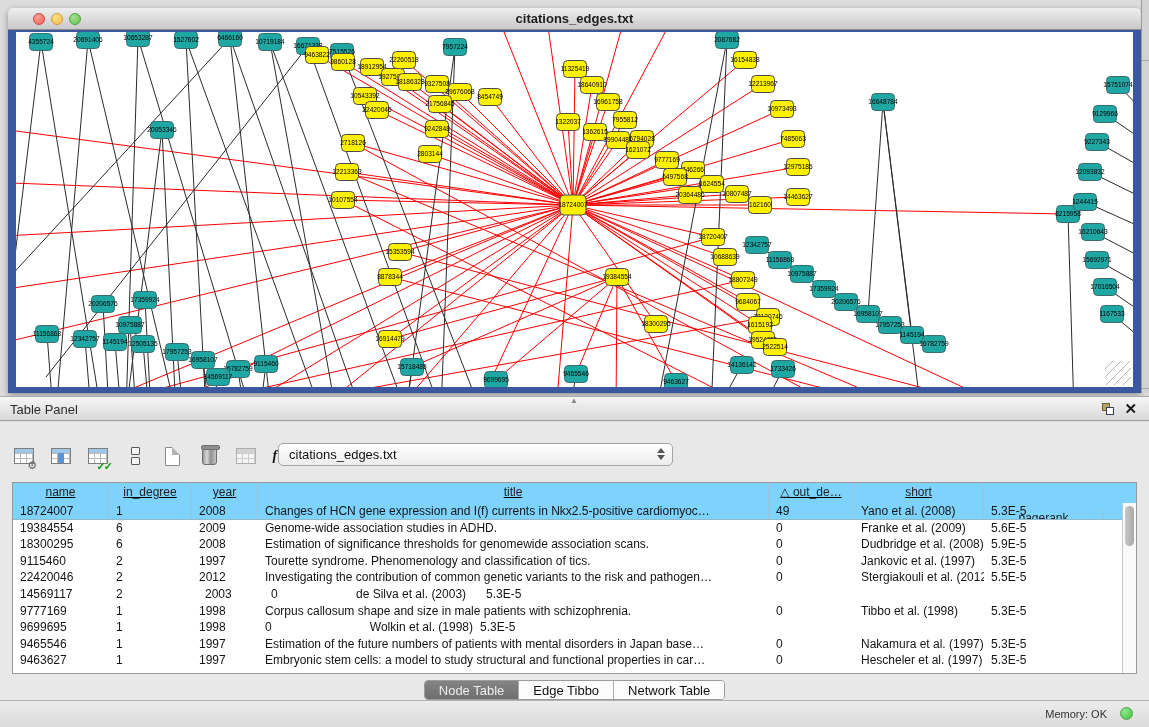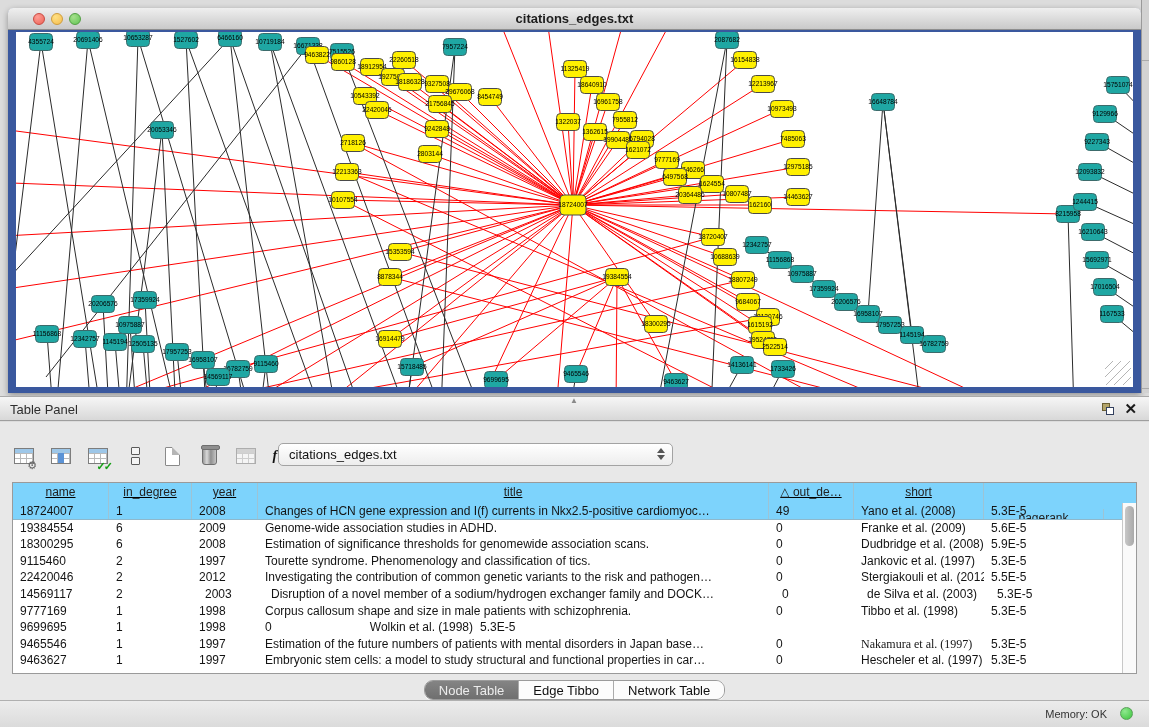--- a/index.html
+++ b/index.html
@@ -75,21 +75,21 @@
   .th{border-right:1px solid #9dc3d4;font-size:12px;color:#222;text-align:center;line-height:19px;
       white-space:nowrap;overflow:hidden;}
   #tbody{position:absolute;left:0;top:20px;right:14px;bottom:0;overflow:hidden;}
   .tr{display:flex;height:16.6px;}
   .td{font-size:12px;color:#141414;line-height:16.6px;white-space:nowrap;overflow:hidden;padding-left:7px;}
   #vscroll{position:absolute;right:0;top:20px;width:14px;bottom:0;background:#fafafa;border-left:1px solid #c8c8c8;}
   #vthumb{position:absolute;left:2px;top:3px;width:9px;height:40px;background:linear-gradient(90deg,#c7c7c7,#a9a9a9);border-radius:5px;}
 
   
   #tab-bar{position:absolute;left:0;right:0;top:258px;display:flex;justify-content:center;}
-  #tabs{display:flex;border:1px solid #9b9b9b;border-radius:9px;overflow:hidden;height:20px;box-shadow:0 1px 0 rgba(255,255,255,.7);}
+  #tabs{display:flex;border:1px solid #9b9b9b;border-radius:4px;overflow:hidden;height:20px;box-shadow:0 1px 0 rgba(255,255,255,.7);}
   .tab{padding:0 14px;font-size:13px;line-height:19px;background:#fcfcfc;color:#111;border-right:1px solid #ababab;}
   .tab:last-child{border-right:none;}
   .tab.sel{background:linear-gradient(#848484,#6f6f6f);color:#ececec;}
 
   
   #status-bar{left:0;top:700px;width:1149px;height:27px;background:linear-gradient(#ececec,#dbdbdb);border-top:1px solid #b0b0b0;}
   #memory-label{position:absolute;right:42px;top:7px;font-size:11px;color:#333;}
   #memory-led{position:absolute;right:16px;top:6px;width:13px;height:13px;border-radius:50%;
      background:radial-gradient(circle at 35% 30%,#8fe88f,#3cc43c);border:1px solid #58a058;}
 </style>
@@ -779,21 +779,20 @@
           <div class="td" style="width: 66px;">2012</div>
           <div class="td" style="width: 511px;">Investigating the contribution of common genetic variants to the risk and pathogen…</div>
           <div class="td" style="width: 85px;">0</div>
           <div class="td" style="width: 130px;">Stergiakouli et al. (2012)</div>
           <div class="td" style="width: 120px;">5.5E-5</div>
         </div>
         <div class="tr">
           <div class="td" style="width: 96px;">14569117</div>
           <div class="td" style="width: 83px;">2</div>
           <div class="td" style="width: 66px; margin-left: 6px;">2003</div>
-          <div class="td" style="width: 511px;">Disruption of a novel member of a sodium/hydrogen exchanger family and DOCK…</div>
           <div class="td" style="width: 85px;">0</div>
           <div class="td" style="width: 130px;">de Silva et al. (2003)</div>
           <div class="td" style="width: 120px;">5.3E-5</div>
         </div>
         <div class="tr">
           <div class="td" style="width: 96px;">9777169</div>
           <div class="td" style="width: 83px;">1</div>
           <div class="td" style="width: 66px;">1998</div>
           <div class="td" style="width: 511px;">Corpus callosum shape and size in male patients with schizophrenia.</div>
           <div class="td" style="width: 85px;">0</div>
@@ -807,21 +806,21 @@
           <div class="td" style="width: 85px;">0</div>
           <div class="td" style="width: 130px; text-align: right;">Wolkin et al. (1998)</div>
           <div class="td" style="width: 120px;">5.3E-5</div>
         </div>
         <div class="tr">
           <div class="td" style="width: 96px;">9465546</div>
           <div class="td" style="width: 83px;">1</div>
           <div class="td" style="width: 66px;">1997</div>
           <div class="td" style="width: 511px;">Estimation of the future numbers of patients with mental disorders in Japan base…</div>
           <div class="td" style="width: 85px;">0</div>
-          <div class="td" style="width: 130px; font-family: Liberation Serif, serif;">Nakamura et al. (1997)</div>
+          <div class="td" style="width: 130px;">Nakamura et al. (1997)</div>
           <div class="td" style="width: 120px;">5.3E-5</div>
         </div>
         <div class="tr">
           <div class="td" style="width: 96px;">9463627</div>
           <div class="td" style="width: 83px;">1</div>
           <div class="td" style="width: 66px;">1997</div>
           <div class="td" style="width: 511px;">Embryonic stem cells: a model to study structural and functional properties in car…</div>
           <div class="td" style="width: 85px;">0</div>
           <div class="td" style="width: 130px;">Hescheler et al. (1997)</div>
           <div class="td" style="width: 120px;">5.3E-5</div>

